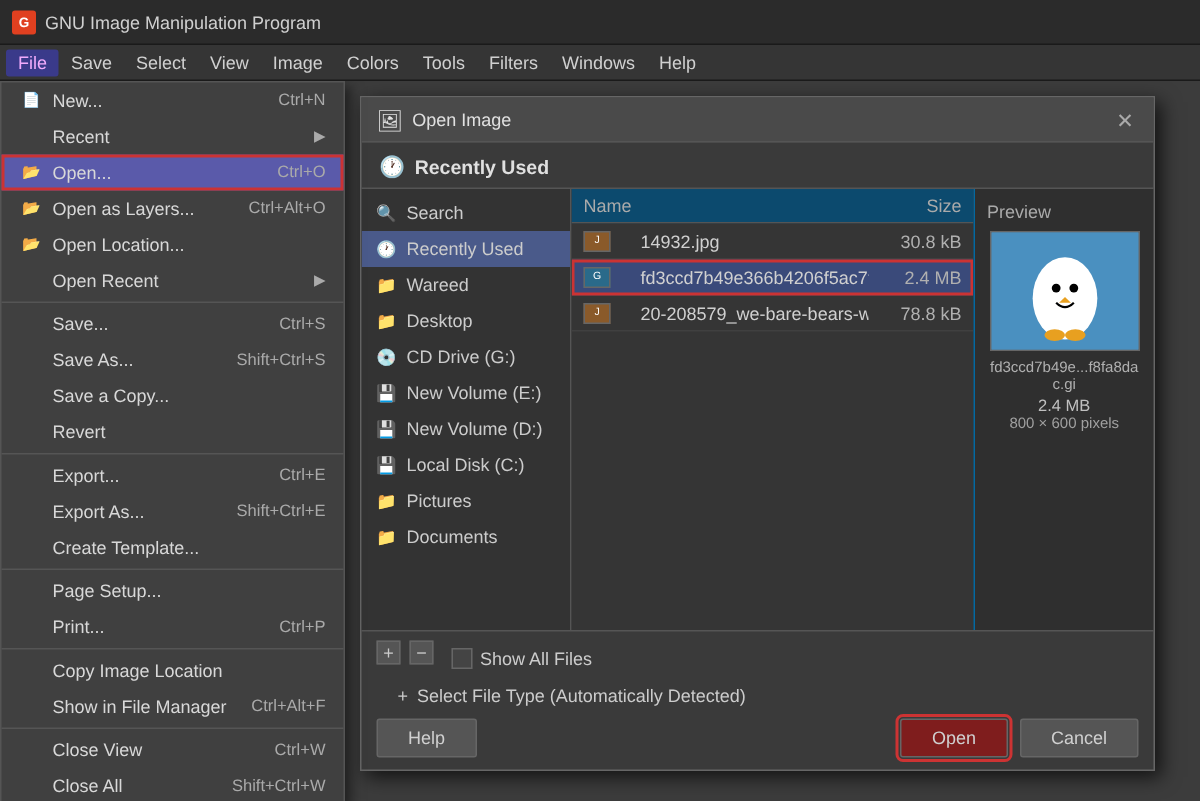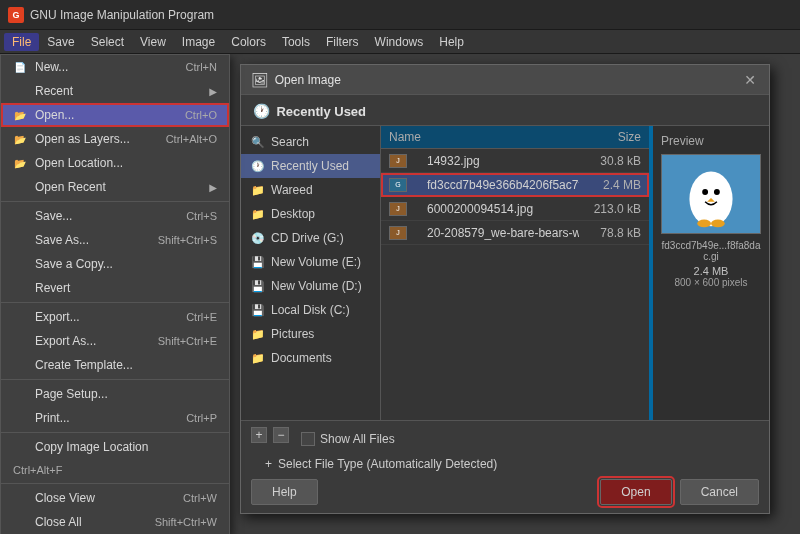--- a/index.html
+++ b/index.html
@@ -48,21 +48,21 @@
     }
     .menu-item {
       padding: 2px 8px;
       cursor: pointer;
       color: #d0d0d0;
       font-size: 12px;
       border-radius: 2px;
     }
     .menu-item:hover, .menu-item.active {
       background: #5050a0;
-      color: #fdba74;
+      color: #f0abfc;
     }
     .menu-item.active {
       background: #3a3a8a;
     }
 
     
     .main-area {
       display: flex;
       height: calc(534px - 54px);
       position: relative;
@@ -264,21 +264,21 @@
       font-size: 7px;
       flex-shrink: 0;
     }
     .thumb-jpg { background: #8a5a2a; color: white; }
     .thumb-gif { background: #2a6a8a; color: white; }
 
     
     .preview-panel {
       width: 120px;
       background: #2f2f2f;
-      border-left: 4px solid #0369a1;
+      border-left: 1px solid #0369a1;
       display: flex;
       flex-direction: column;
       align-items: center;
       padding: 8px;
     }
     .preview-label {
       font-size: 12px;
       color: #aaa;
       align-self: flex-start;
       margin-bottom: 6px;
@@ -562,20 +562,24 @@
     <div class="dropdown-separator"></div>
 
     <div class="dropdown-item">
       <div class="left-part">
         <div class="item-icon"></div>
         <span>Copy Image Location</span>
       </div>
     </div>
 
     <div class="dropdown-item">
+      <div class="left-part">
+        <div class="item-icon"></div>
+        <span>Show in File Manager</span>
+      </div>
       <span class="shortcut">Ctrl+Alt+F</span>
     </div>
     <div class="dropdown-separator"></div>
 
     <div class="dropdown-item">
       <div class="left-part">
         <div class="item-icon"></div>
         <span>Close View</span>
       </div>
       <span class="shortcut">Ctrl+W</span>
@@ -679,27 +683,20 @@
           </div>
 
           <div class="file-row selected">
             <div class="file-cell-name">
               <div class="file-thumb thumb-gif">G</div>
               <span>fd3ccd7b49e366b4206f5ac7f8fa8dac.gif</span>
             </div>
             <div class="file-cell-size">2.4 MB</div>
           </div>
 
-          <div class="file-row">
-            <div class="file-cell-name">
-              <div class="file-thumb thumb-jpg">J</div>
-              <span>6000200094514.jpg</span>
-            </div>
-            <div class="file-cell-size">213.0 kB</div>
-          </div>
 
           <div class="file-row">
             <div class="file-cell-name">
               <div class="file-thumb thumb-jpg">J</div>
               <span>20-208579_we-bare-bears-wallpaper-fre...</span>
             </div>
             <div class="file-cell-size">78.8 kB</div>
           </div>
 
         </div>

